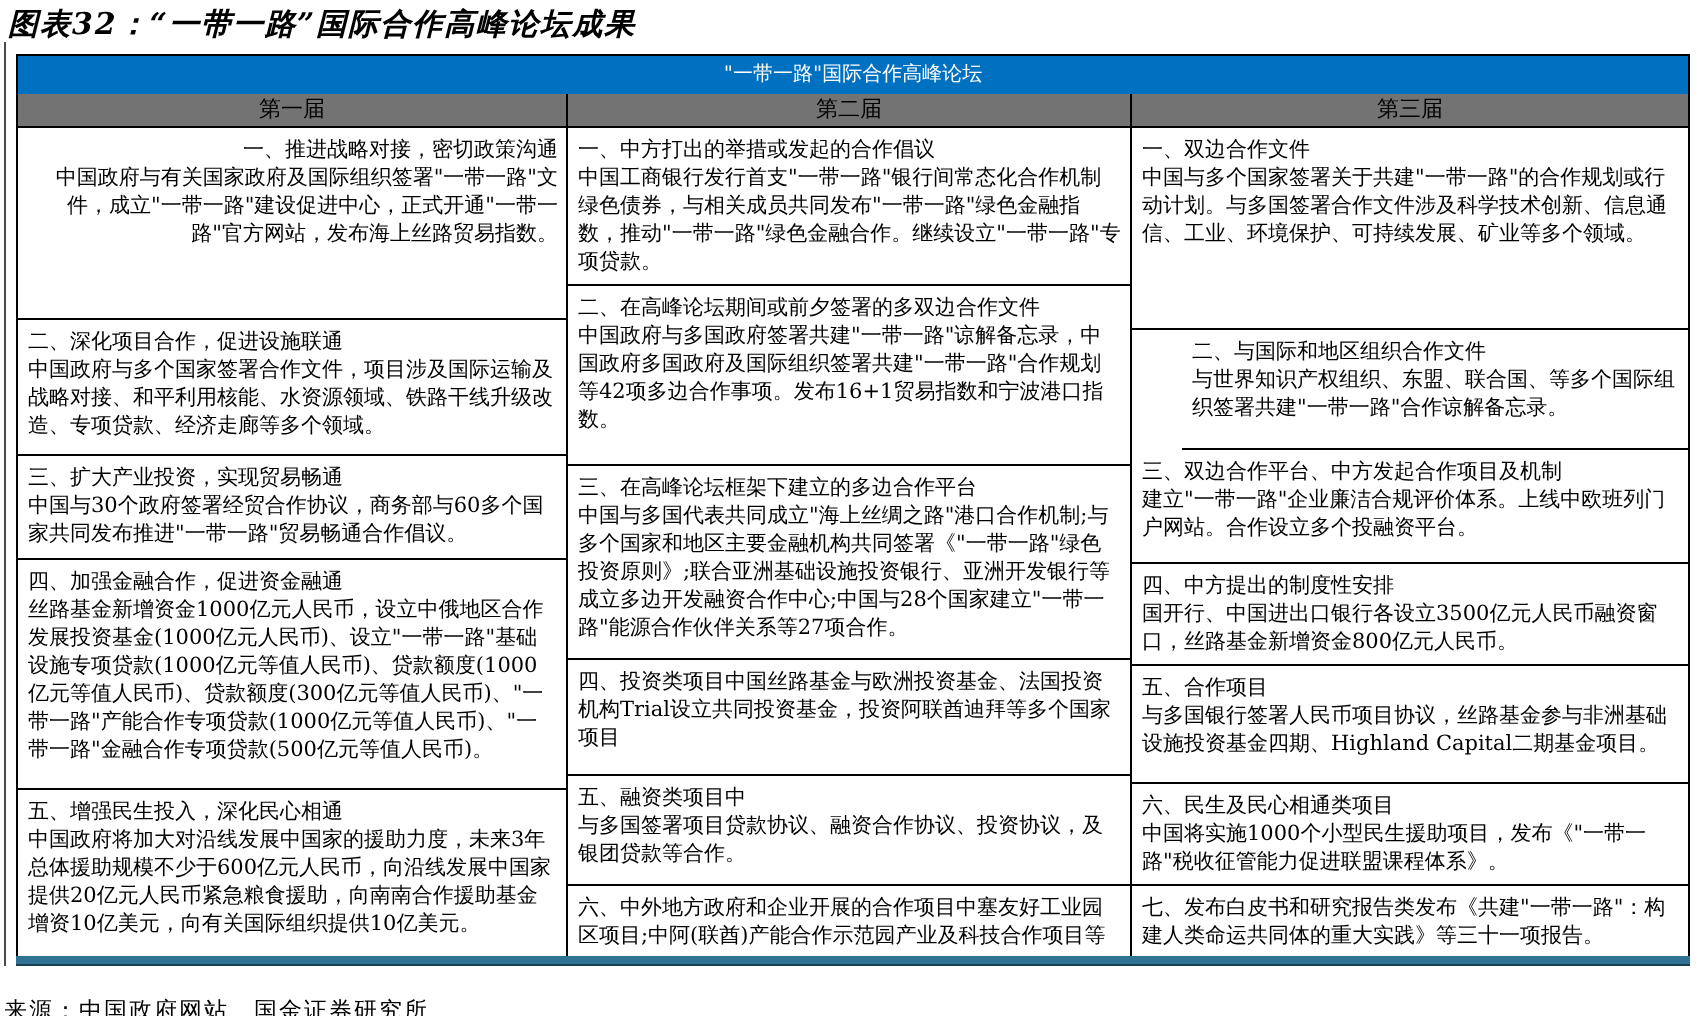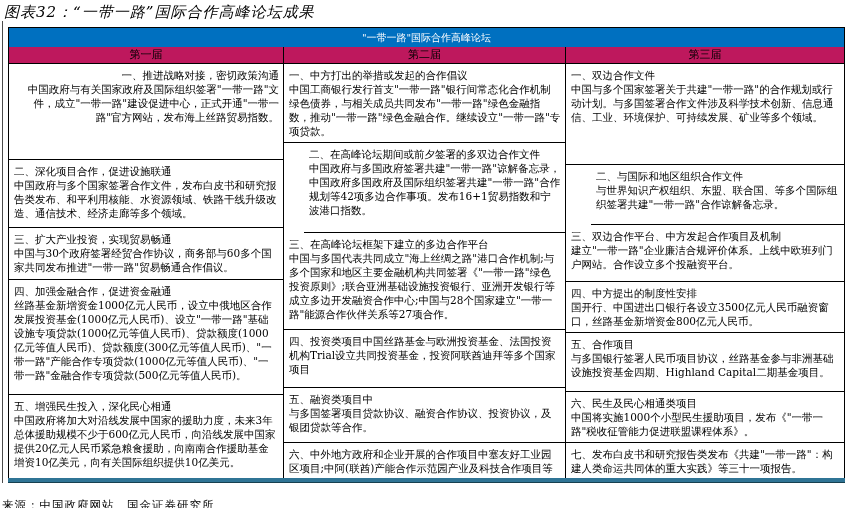--- a/index.html
+++ b/index.html
@@ -10,21 +10,21 @@
   body {
     width: 851px;
     height: 508px;
     overflow: hidden;
     font-family: "DejaVu Serif", serif;
     color: #000000;
     position: relative;
   }
   .figure-title {
     font-family: "DejaVu Serif", serif;
-    font-weight: normal;
+    font-weight: bold;
     font-style: italic;
     font-size: 15px;
     letter-spacing: 1px;
     padding: 3px 0 0 4px;
     white-space: nowrap;
   }
   .frame-line {
     position: absolute;
     left: 2px;
     top: 21px;
@@ -46,21 +46,21 @@
     color: #ffffff;
     text-align: center;
     font-size: 10px;
     line-height: 19px;
     height: 19px;
     overflow: hidden;
   }
   .t-subheader {
     display: flex;
     border-bottom: 1px solid #000000;
-    background: #be185d;
+    background: #737373;
   }
   .t-subheader .sub {
     text-align: center;
     font-size: 11px;
     line-height: 16px;
     height: 16px;
     box-sizing: border-box;
     border-right: 1px solid #000000;
     overflow: hidden;
   }
@@ -123,32 +123,32 @@
       <div class="sub w1">第一届</div>
       <div class="sub w2">第二届</div>
       <div class="sub w3">第三届</div>
     </div>
 
     <div class="t-body">
       <div class="t-col w1">
           <div class="cell" style="min-height: 96px; text-align: right;">一、推进战略对接，密切政策沟通
 中国政府与有关国家政府及国际组织签署"一带一路"文件，成立"一带一路"建设促进中心，正式开通"一带一路"官方网站，发布海上丝路贸易指数。</div>
           <div class="cell" style="min-height: 68px;">二、深化项目合作，促进设施联通
-中国政府与多个国家签署合作文件，发布白皮书和研究报告类发布、和平利用核能、水资源领域、铁路干线升级改造、通信技术、经济走廊等多个领域。</div>
+中国政府与多个国家签署合作文件，项目涉及国际运输及战略对接、和平利用核能、水资源领域、铁路干线升级改造、专项贷款、经济走廊等多个领域。</div>
           <div class="cell" style="min-height: 52px;">三、扩大产业投资，实现贸易畅通
 中国与30个政府签署经贸合作协议，商务部与60多个国家共同发布推进"一带一路"贸易畅通合作倡议。</div>
           <div class="cell" style="min-height: 115px;">四、加强金融合作，促进资金融通
 丝路基金新增资金1000亿元人民币，设立中俄地区合作发展投资基金(1000亿元人民币)、设立"一带一路"基础设施专项贷款(1000亿元等值人民币)、贷款额度(1000亿元等值人民币)、贷款额度(300亿元等值人民币)、"一带一路"产能合作专项贷款(1000亿元等值人民币)、"一带一路"金融合作专项贷款(500亿元等值人民币)。</div>
           <div class="cell" style="min-height: 82px;">五、增强民生投入，深化民心相通
 中国政府将加大对沿线发展中国家的援助力度，未来3年总体援助规模不少于600亿元人民币，向沿线发展中国家提供20亿元人民币紧急粮食援助，向南南合作援助基金增资10亿美元，向有关国际组织提供10亿美元。</div>
         </div>
       <div class="t-col w2">
           <div class="cell" style="min-height: 79px;">一、中方打出的举措或发起的合作倡议
 中国工商银行发行首支"一带一路"银行间常态化合作机制绿色债券，与相关成员共同发布"一带一路"绿色金融指数，推动"一带一路"绿色金融合作。继续设立"一带一路"专项贷款。</div>
-          <div class="cell" style="min-height: 90px; margin-left: 20px;">二、在高峰论坛期间或前夕签署的多双边合作文件
+          <div class="cell" style="min-height: 90px;">二、在高峰论坛期间或前夕签署的多双边合作文件
 中国政府与多国政府签署共建"一带一路"谅解备忘录，中国政府多国政府及国际组织签署共建"一带一路"合作规划等42项多边合作事项。发布16+1贸易指数和宁波港口指数。</div>
           <div class="cell" style="min-height: 97px;">三、在高峰论坛框架下建立的多边合作平台
 中国与多国代表共同成立"海上丝绸之路"港口合作机制;与多个国家和地区主要金融机构共同签署《"一带一路"绿色投资原则》;联合亚洲基础设施投资银行、亚洲开发银行等成立多边开发融资合作中心;中国与28个国家建立"一带一路"能源合作伙伴关系等27项合作。</div>
           <div class="cell" style="min-height: 58px;">四、投资类项目中国丝路基金与欧洲投资基金、法国投资机构Trial设立共同投资基金，投资阿联酋迪拜等多个国家项目</div>
           <div class="cell" style="min-height: 55px;">五、融资类项目中
 与多国签署项目贷款协议、融资合作协议、投资协议，及银团贷款等合作。</div>
           <div class="cell" style="min-height: 34px;">六、中外地方政府和企业开展的合作项目中塞友好工业园区项目;中阿(联酋)产能合作示范园产业及科技合作项目等</div>
         </div>
       <div class="t-col w3">
           <div class="cell" style="min-height: 101px;">一、双边合作文件

